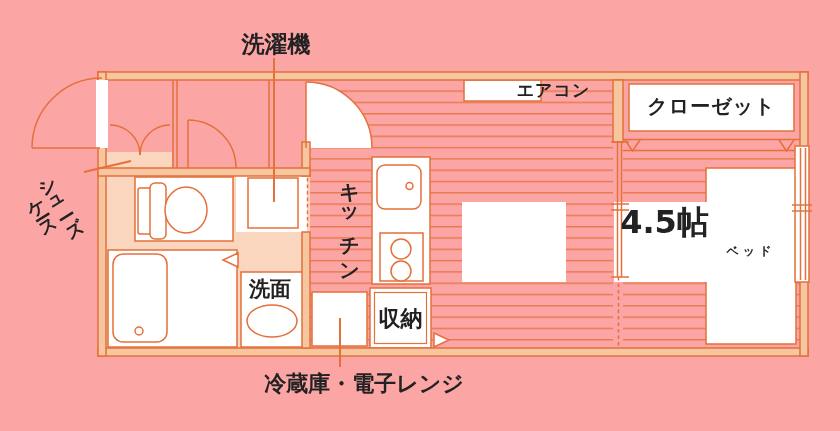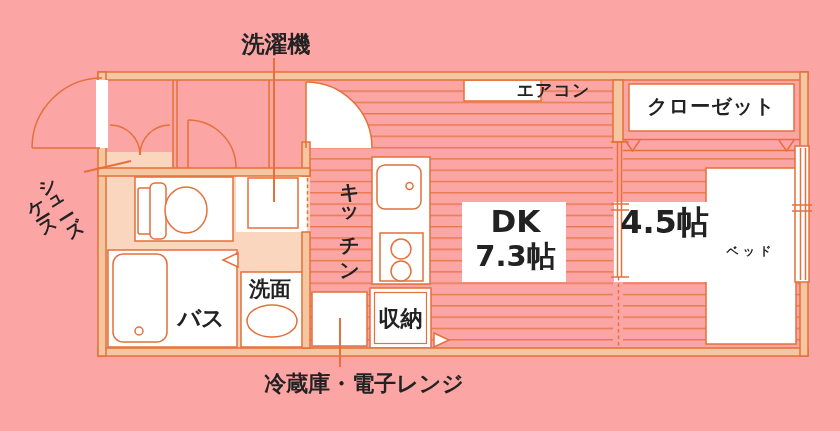--- a/index.html
+++ b/index.html
@@ -160,32 +160,27 @@
     <span style="display:block">シューズ</span>
     <span style="display:block">ケース</span>
   </div>
 
   <div class="lbl" style="left:488px;top:80px;width:77px;height:21px;line-height:21px;font-size:17px;letter-spacing:1px;margin-left:27px;">エアコン</div>
 
   <div class="lbl" style="left:629px;top:84px;width:165px;height:47px;line-height:47px;font-size:20px;letter-spacing:1px;font-family:Liberation Mono, monospace;">クローゼット</div>
 
   <div class="lbl vert" style="left:338px;top:167px;height:112px;font-size:20px;letter-spacing:4px;">キッチン</div>
 
-  <div class="lbl" style="left:463px;top:204px;width:105px;font-size:31px;">
-    <div>DK</div>
-    <div style="font-size:29px;">7.3帖</div>
-  </div>
 
   <div class="lbl" style="left:612px;top:204px;width:105px;font-size:29px;">
     <div style="font-size:32px;">4.5帖</div>
   </div>
 
   <div class="lbl" style="left:705px;top:245px;width:92px;font-size:12px;letter-spacing:4px;">ベッド</div>
 
-  <div class="lbl" style="left:151px;top:305px;width:100px;font-size:23px;">バス</div>
 
   <div class="lbl" style="left:370px;top:306px;width:61px;font-size:22px;">収納</div>
 
   <div class="lbl" style="left:230px;top:277px;width:80px;font-size:21px;">洗面</div>
 
   <div class="lbl" style="left:234px;top:371px;width:260px;font-size:22px;">冷蔵庫・電子レンジ</div>
 
 </div>
 
 </body></html>

